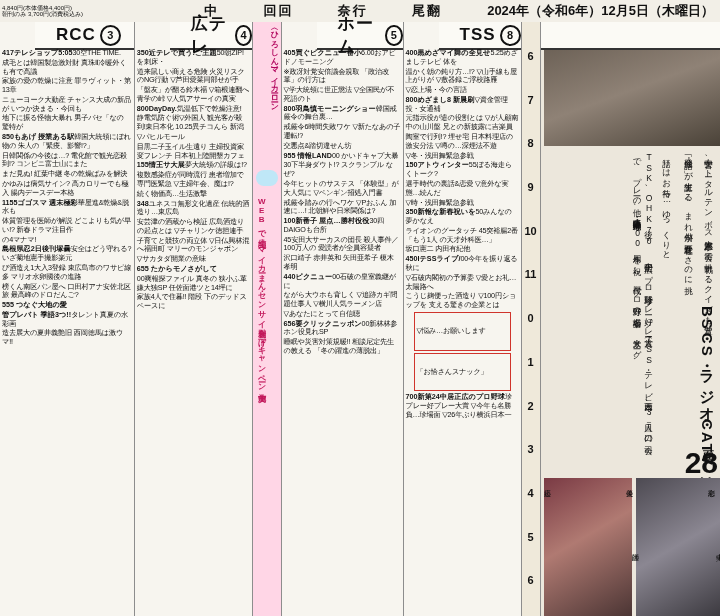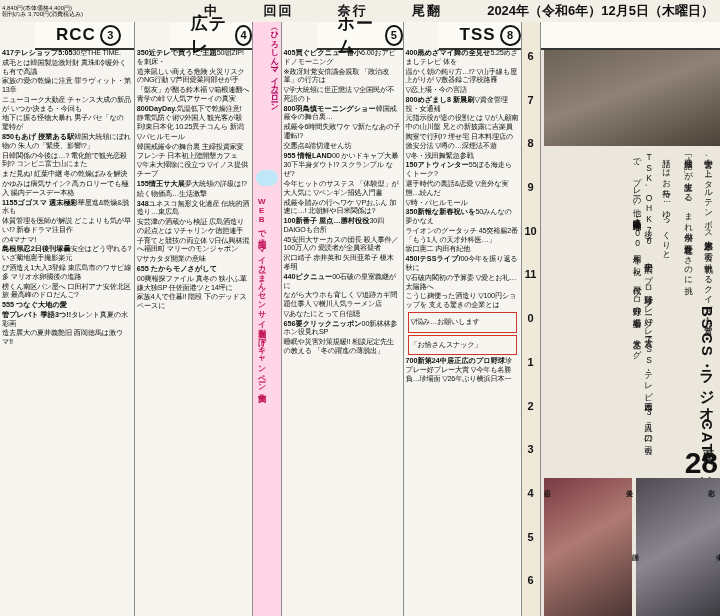--- a/index.html
+++ b/index.html
@@ -43,21 +43,21 @@
     font-size:11px;font-weight:bold;display:flex;align-items:center;justify-content:center;
   }
   .clist{
     position:absolute;left:0;top:26px;right:0;bottom:0;
     padding:1px 2px 0 2px;overflow:hidden;
     font-size:7.2px;line-height:1.22;
   }
   .pr{margin-bottom:1px;}
   .pr .t{font-weight:bold;}
   .pr .d{letter-spacing:-0.2px;}
-  .boxred{border:1.2px solid #d0342c;padding:5px 2px;margin:2px 2px;color:#111;}
+  .boxred{border:1.2px solid #d0342c;padding:14px 2px;margin:2px 8px;color:#111;}
 
   
   .times{position:absolute;left:0;top:26px;right:0;bottom:0;
          display:flex;flex-direction:column;font-size:11px;font-weight:bold;}
   .times div{flex:1;display:flex;align-items:flex-start;justify-content:center;padding-top:2px;}
 
   
   .rhead{height:26px;border-bottom:2px solid #333;background:#fbfaf5;}
   .rbody{position:absolute;left:0;top:26px;right:0;bottom:0;}
   .photo{position:absolute;background:#5a5348;overflow:hidden;}
@@ -145,23 +145,23 @@
         <span class="nm">広テレ</span>
         <span class="ch">4</span>
       </div>
       <div class="clist" id="list1">
           <div class="pr"><span class="t">3</span><span class="t">50近テレで買う!ご主題</span><span class="d">50朝ZIP! を刺床・</span></div>
           <div class="pr"><span class="d">道来鼠しい商える危険 火災リスクのNG行動 ▽芦田愛菜同部せが手</span></div>
           <div class="pr"><span class="d">「盤友」が翻る鈴木福 ▽箱根連翻へ青学の峠 ▽人気アサーイの真実</span></div>
           <div class="pr"><span class="t">8</span><span class="t">00DayDay.</span><span class="d">気温低下で乾燥注意!</span></div>
           <div class="pr"><span class="d">静電気防ぐ術▽外国人 観光客が殺到!東日本化 10.25異チコんら 新潟</span></div>
           <div class="pr"><span class="d">▽パヒルモール</span></div>
-          <div class="pr"><span class="d">韓国戒厳令の舞台裏 主婦投資家変フレンチ 日本初上陸開墾カフェ</span></div>
-          <div class="pr"><span class="d">▽年末大掃除に役立つ ▽イノス提供チーブ</span></div>
+          <div class="pr"><span class="d">目黒二子玉イル生遠り 主婦投資家変フレンチ 日本初上陸開墾カフェ</span></div>
           <div class="pr"><span class="t">1</span><span class="t">55情王サ大展</span><span class="d">夢大統領の詳級は!?</span></div>
+          <div class="pr"><span class="d">複数感染症が同時流行 患者増加で専門医緊急 ▽主婦年会、魔は!?</span></div>
           <div class="pr"><span class="d">続く物価高…生活激撃</span></div>
           <div class="pr"><span class="t">3</span><span class="t">48</span><span class="d">ユネスコ無形文化遺産 伝統的酒造り…東広島</span></div>
           <div class="pr"><span class="d">安芸津の酒蔵から検証 広島酒造りの起点とは ▽チャリンケ徳担連手</span></div>
           <div class="pr"><span class="d">子育てと競技の両立体 ▽日仏興林混へ福田町 マリーのモンジャボン</span></div>
           <div class="pr"><span class="d">▽サカタダ開業の意味</span></div>
           <div class="pr"><span class="t">6</span><span class="t">55 たからモノさがして</span></div>
           <div class="pr"><span class="d">00爽報探ファイル 真冬の 狭小ふ革嫌大独SP 任佐面港ツと14坪に</span></div>
           <div class="pr"><span class="d">家族4人で住暮!! 階段 下のデッドスペースに</span></div>
         </div>
     </div>
@@ -208,21 +208,21 @@
       <div class="clist" id="list3">
           <div class="pr"><span class="t">4</span><span class="t">00黒めざマイ舞の全見せ</span><span class="d">5.25めざましテレビ 体を</span></div>
           <div class="pr"><span class="d">温かく朝の鈍り方…!? ▽山手線も屋上がりが ▽敷器録ご浮校路雁</span></div>
           <div class="pr"><span class="d">▽恋上場・今の言語</span></div>
           <div class="pr"><span class="t">8</span><span class="t">00めざまし8  新晨刷</span><span class="d">▽資金管理投・女通補</span></div>
           <div class="pr"><span class="d">元指示役が遣の役割とは ▽が人顧南中の山川盤 兄との新披露に吉楽員</span></div>
           <div class="pr"><span class="d">陶室で行列!? 埋せ宅 日本料理店の激安分法 ▽噂の…深煙法不遊</span></div>
           <div class="pr"><span class="d">▽冬・浅田舞緊急参戦</span></div>
           <div class="pr"><span class="t">1</span><span class="t">50アトウィンター</span><span class="d">55ぼる海走らくトーク?</span></div>
           <div class="pr"><span class="d">選手時代の裏話&amp;恋愛 ▽意外な実態…続んだ</span></div>
-          <div class="pr"><span class="d">▽時・パヒルモール</span></div>
+          <div class="pr"><span class="d">▽時・浅田舞緊急参戦</span></div>
           <div class="pr"><span class="t">3</span><span class="t">50新報な新春祝いを</span><span class="d">50みんなの夢かなえ</span></div>
           <div class="pr"><span class="d">ライオンのグータッチ 45突裕腸2番「もう1人 の天才外科医…」</span></div>
           <div class="pr"><span class="d">坂口憲二 内田有紀他</span></div>
           <div class="pr"><span class="t">4</span><span class="t">50IテSSライブ/</span><span class="d">00今年を振り返る秋に</span></div>
           <div class="pr"><span class="d">▽石破内閣初の予算委 ▽愛とお礼…太陽路へ</span></div>
           <div class="pr"><span class="d">こうじ麹便った酒造り ▽100円ショップを 支える驚きの企業とは</span></div>
           <div class="pr boxred"><span class="d">▽悩み…お願いします</span></div>
           <div class="pr boxred"><span class="d">「お恰さんスナック」</span></div>
           <div class="pr"><span class="t">7</span><span class="t">00新第24中居正広のプロ野球</span><span class="d">珍プレー好プレー大賞 ▽今年も名勝負…珍場面 ▽26年ぶり横浜日本一</span></div>
         </div>

